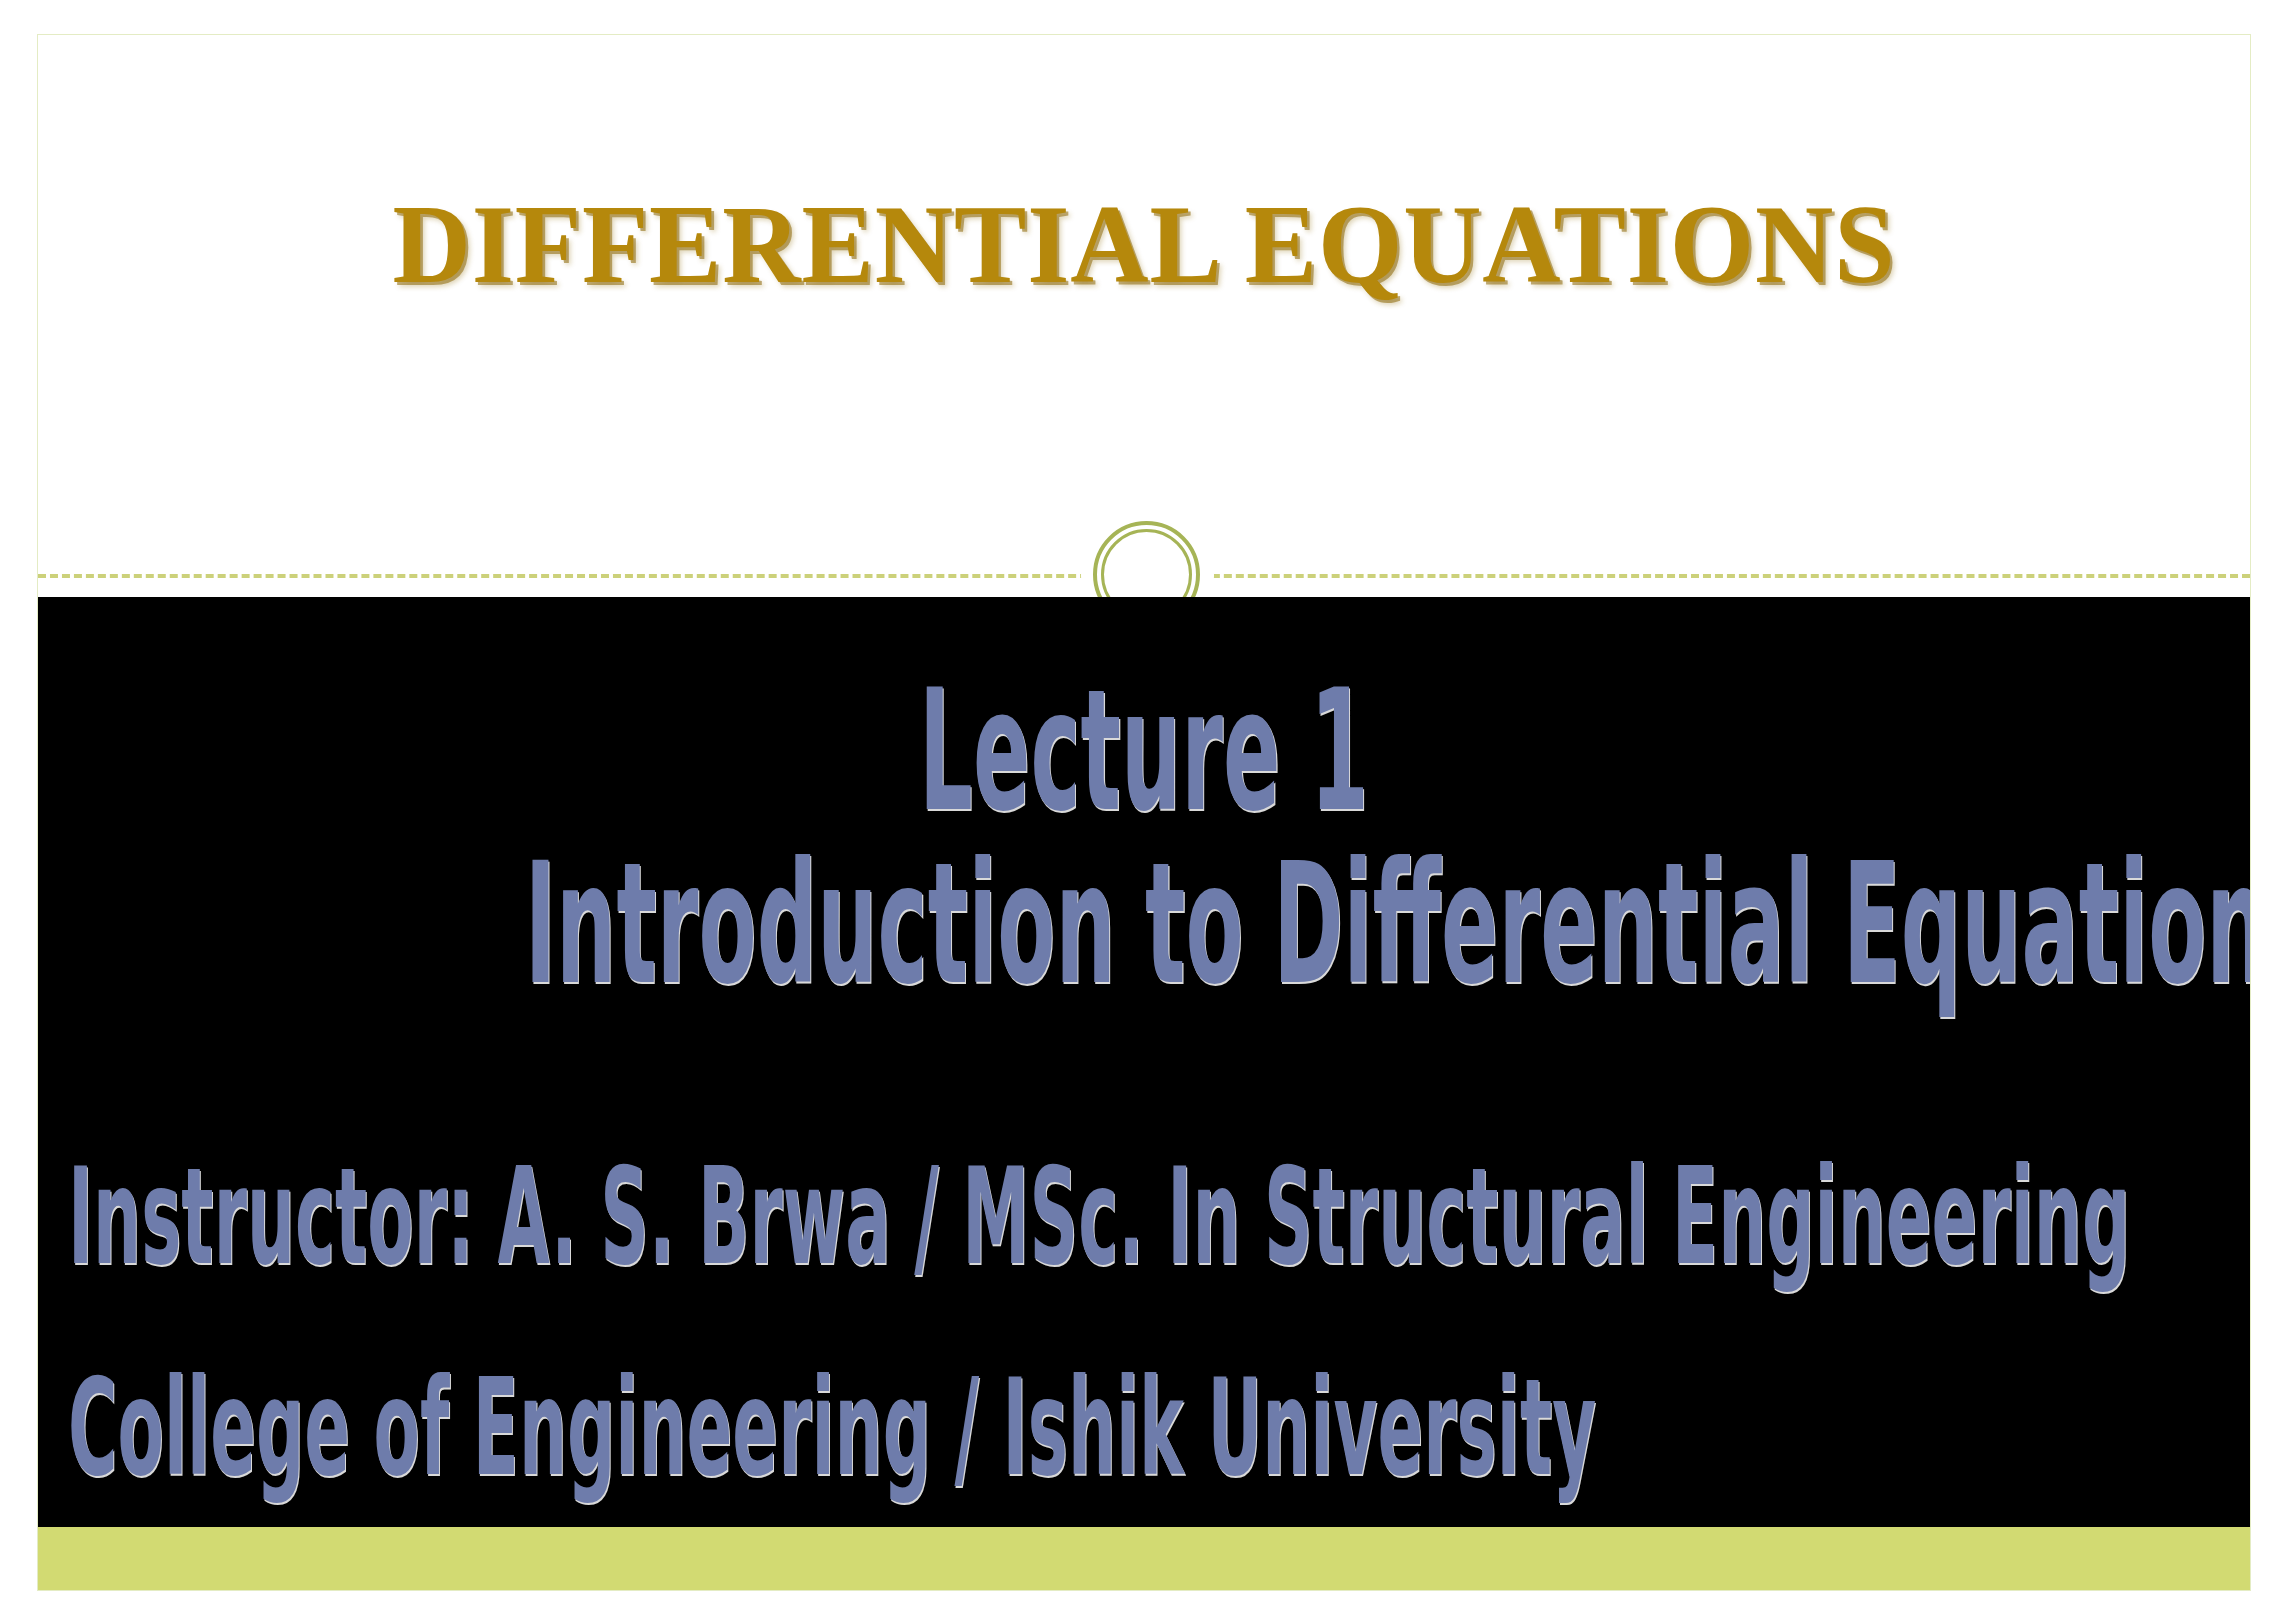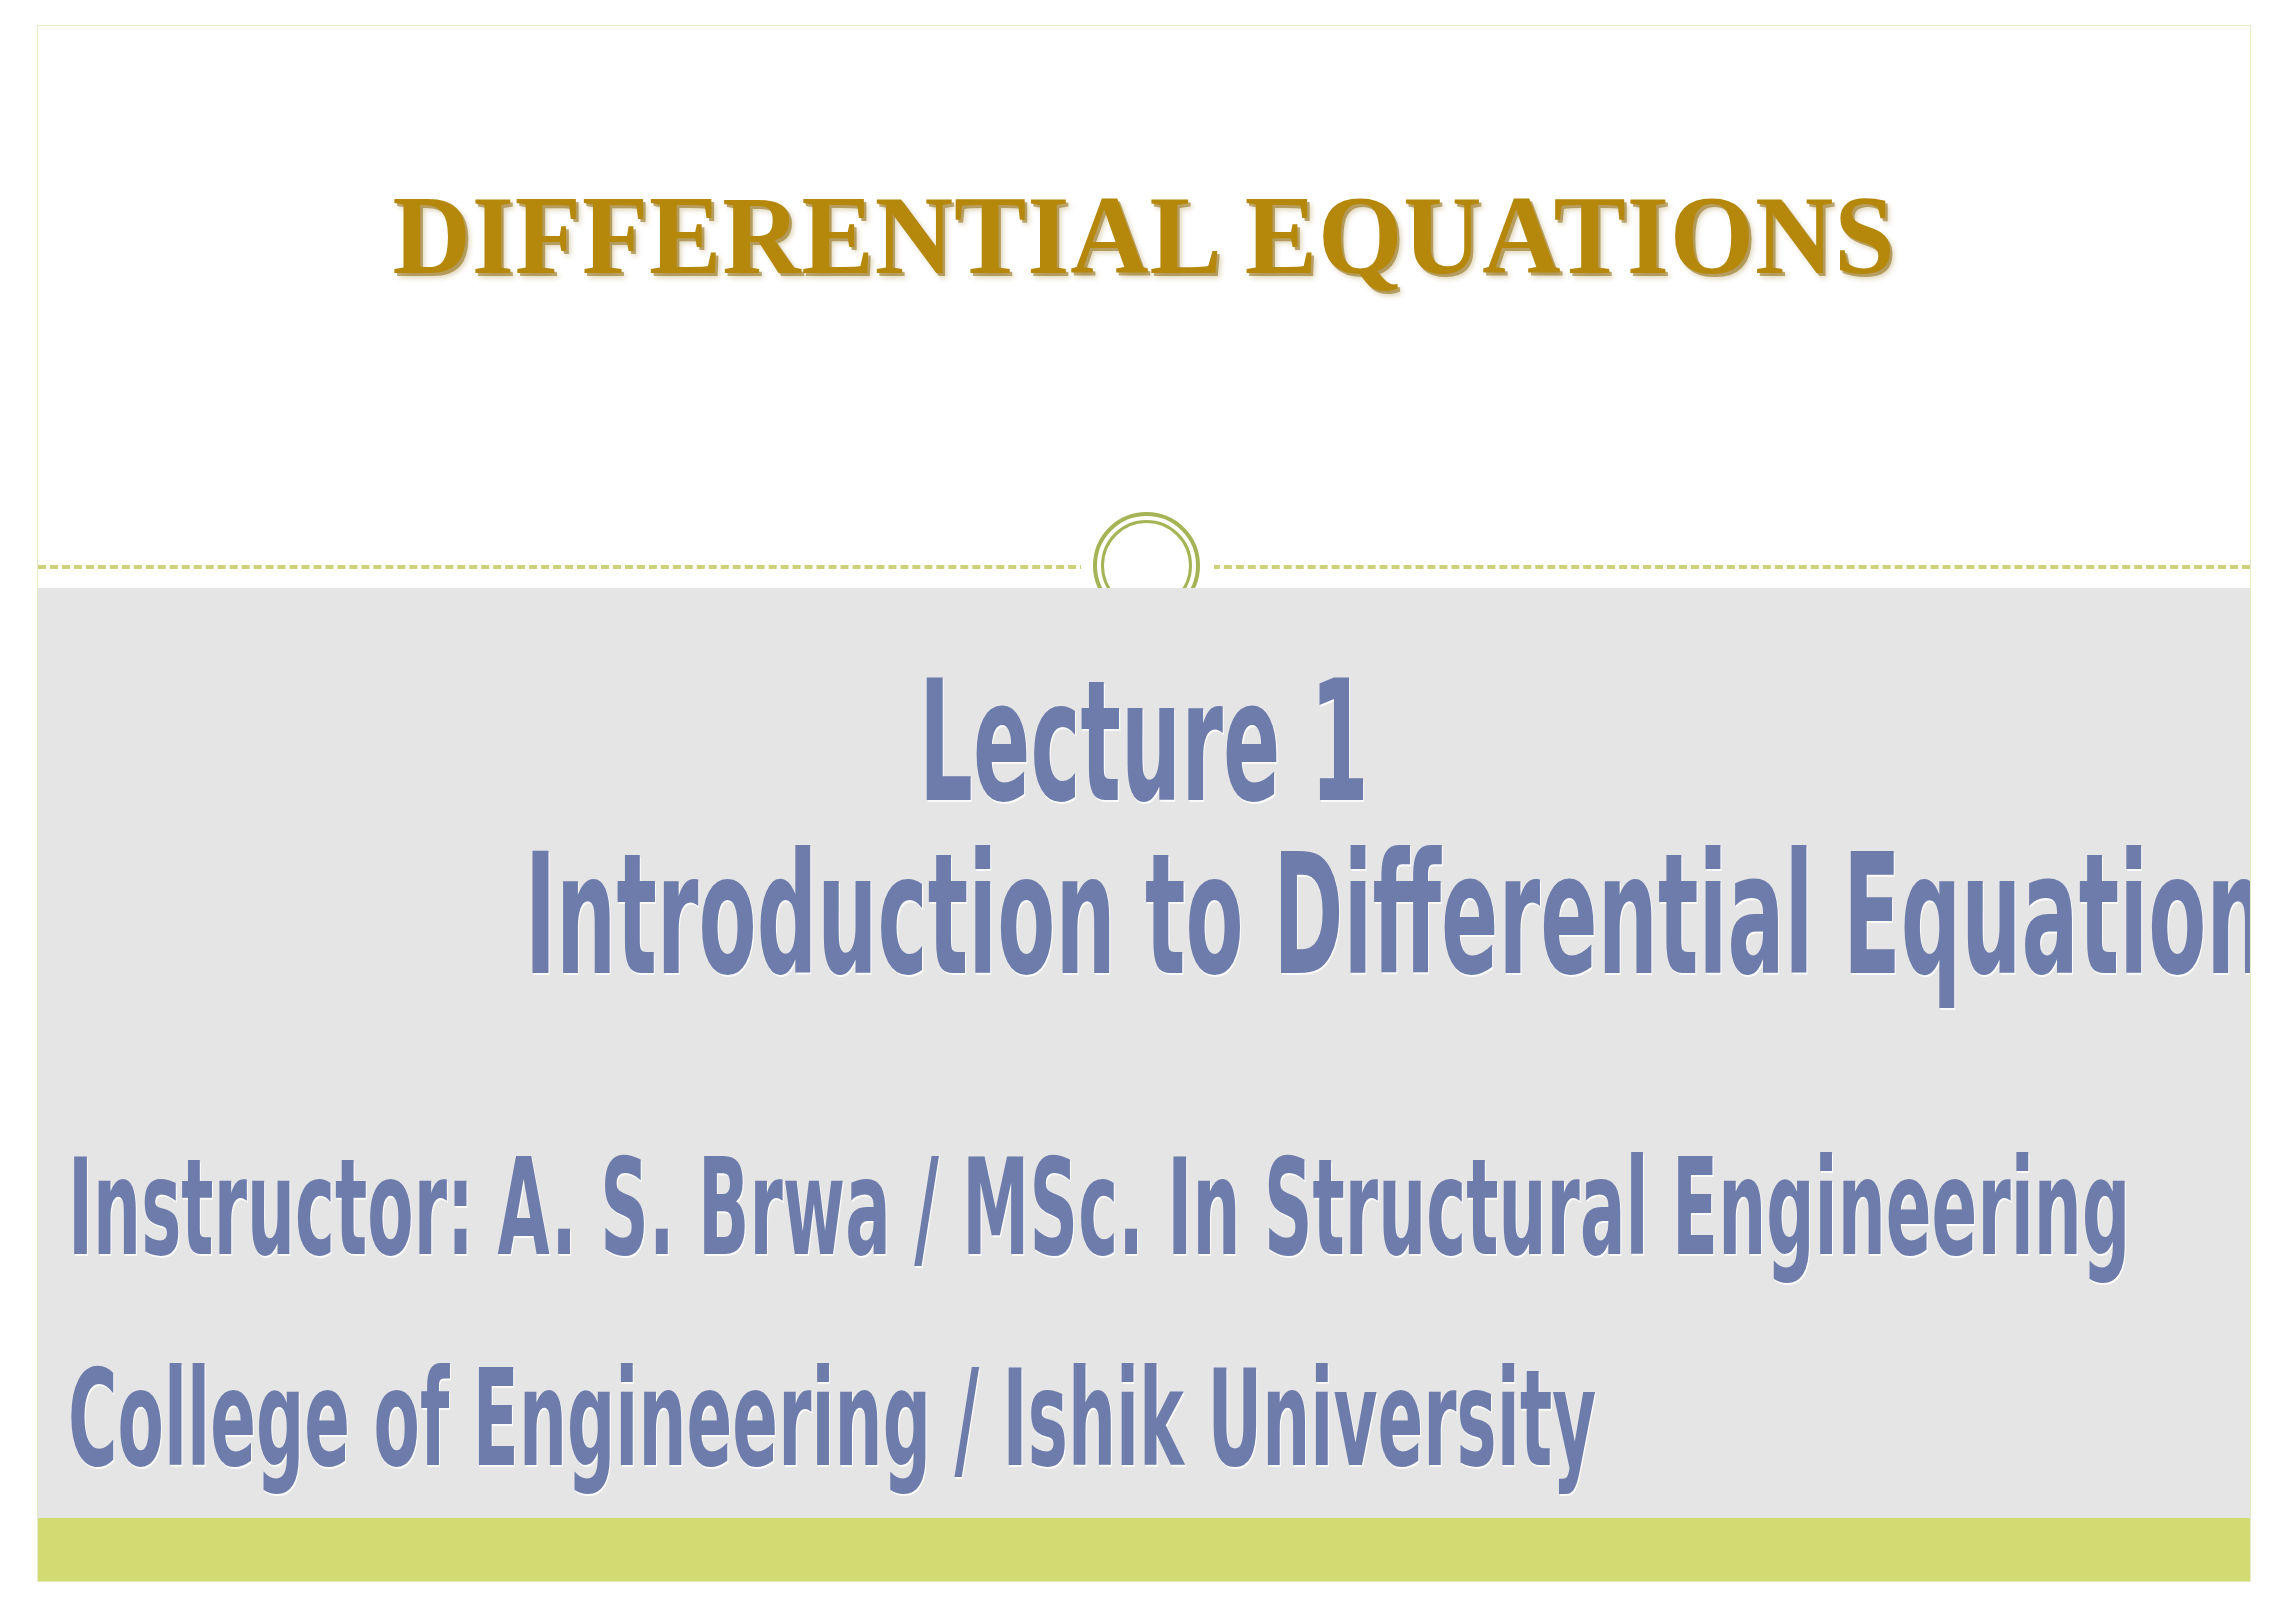--- a/index.html
+++ b/index.html
@@ -11,21 +11,21 @@
     width: 2293px;
     height: 1624px;
     overflow: hidden;
     font-family: "Liberation Sans", sans-serif;
   }
 
   
   #slide {
     position: absolute;
     left: 37px;
-    top: 25px;
+    top: 34px;
     width: 2214px;
     height: 1557px;
     background: #ffffff;
     border: 1.8px solid #e4ecc4;
     box-sizing: border-box;
     overflow: hidden;
   }
 
   
   #title-zone {
@@ -105,21 +105,21 @@
     background: #ffffff;
   }
 
   
   #body-panel {
     position: absolute;
     left: 0;
     top: 562px;
     width: 100%;
     height: 931px;
-    background: #e5e5e5;
+    background: #000000;
     text-decoration: underline;
   }
 
   .cond-text {
     font-family: "DejaVu Sans Condensed", "Liberation Sans Narrow", "Liberation Sans", sans-serif;
     font-weight: bold;
     color: #6e7cab;
     transform: scaleX(0.56);
     white-space: nowrap;
     text-shadow: 1.8px 1.8px 0 rgba(255,255,255,0.85);

